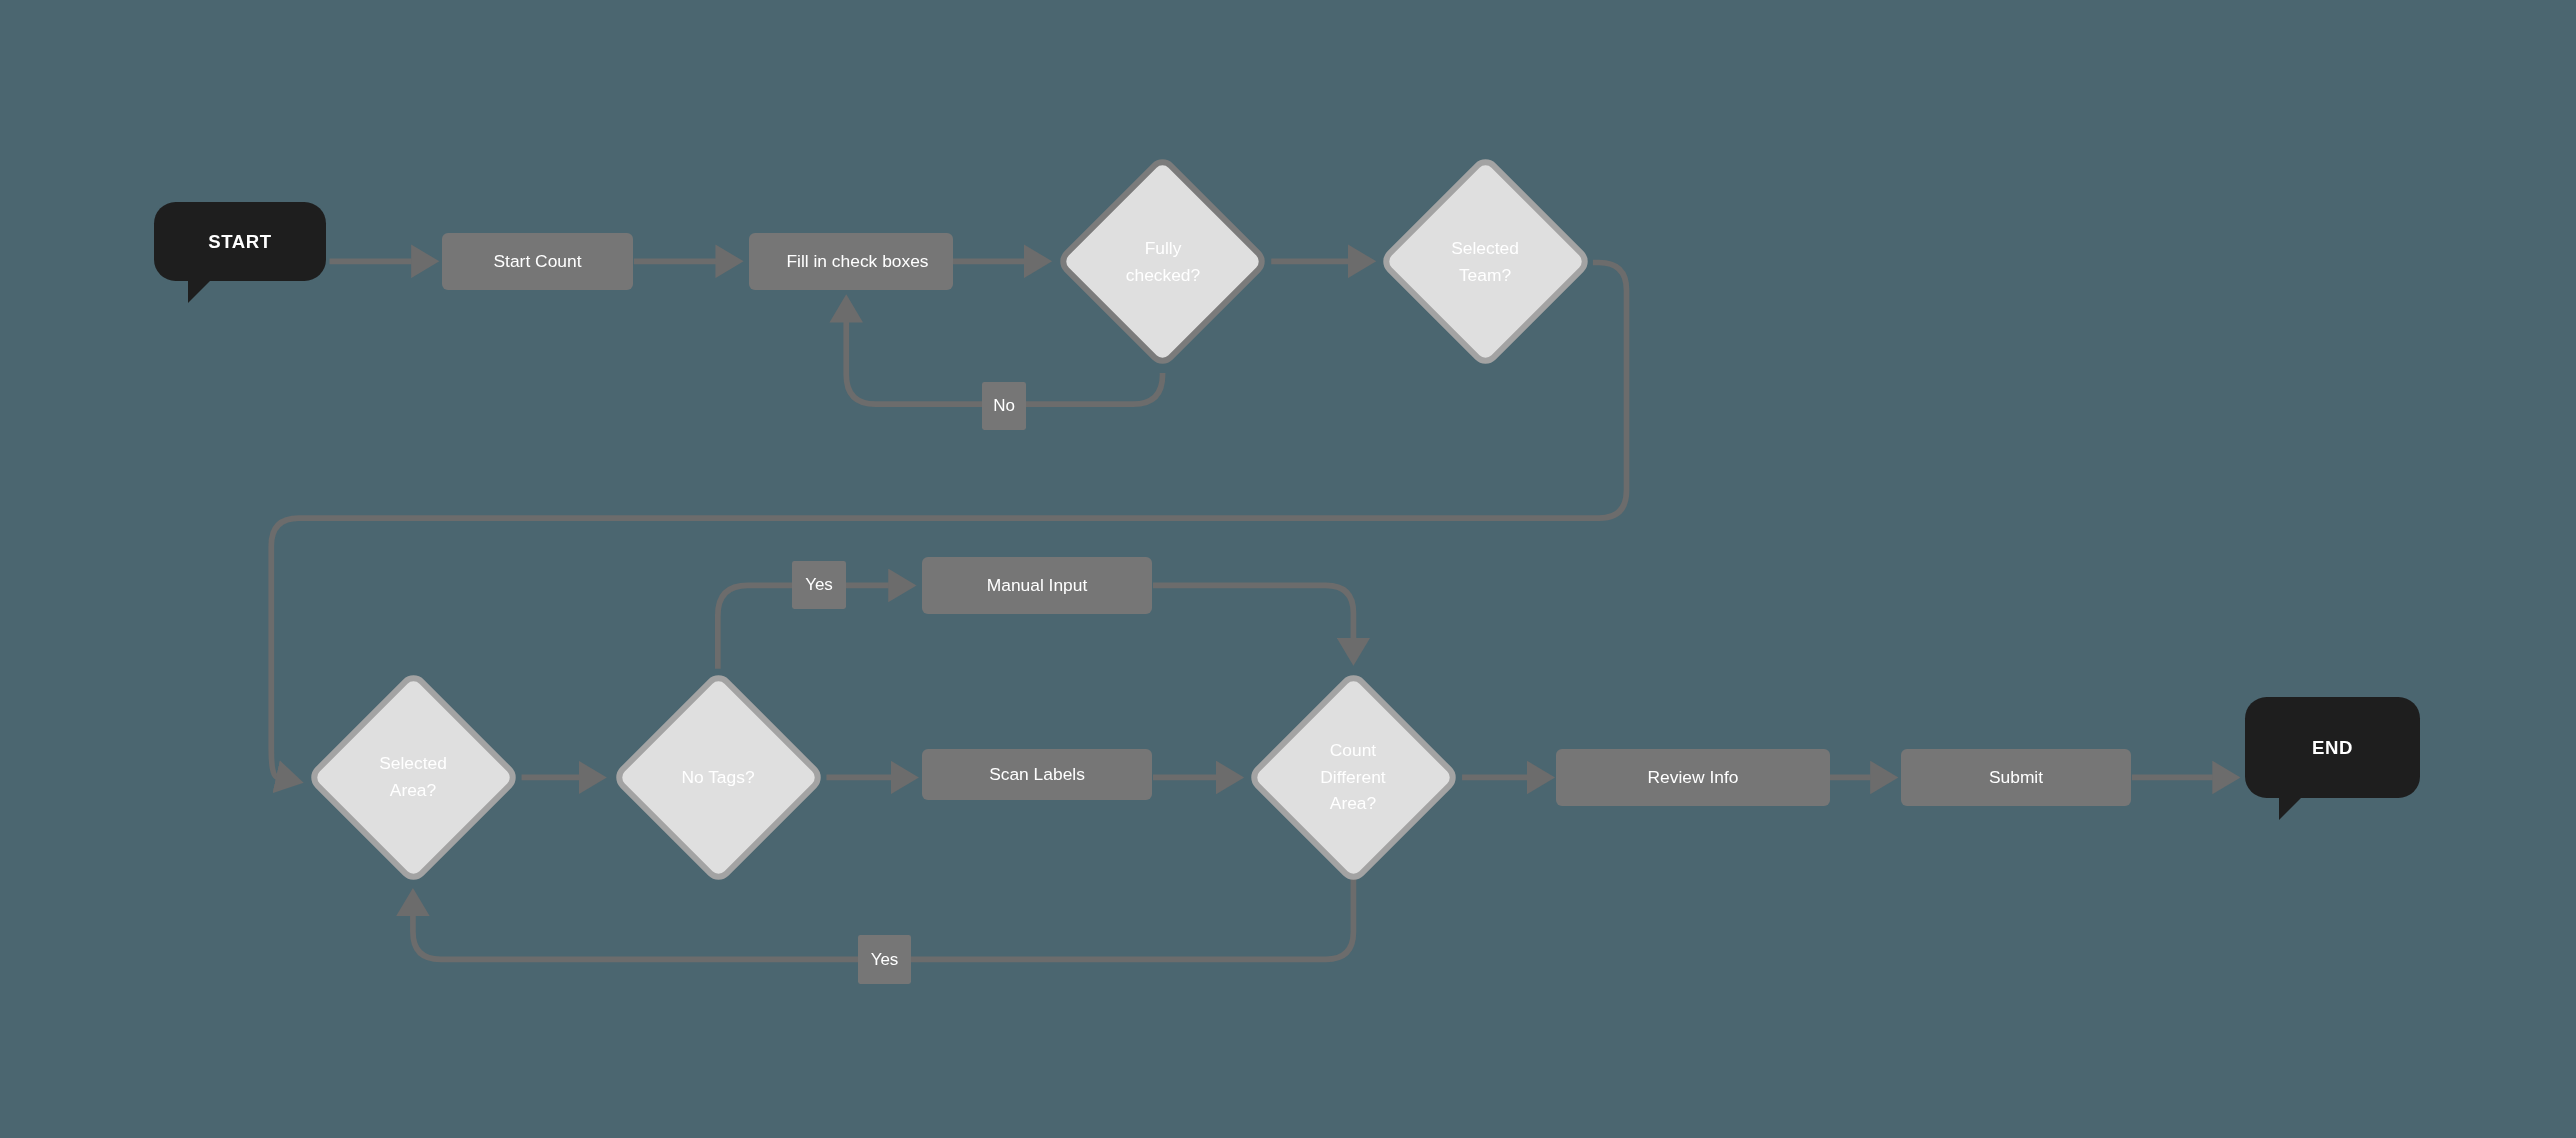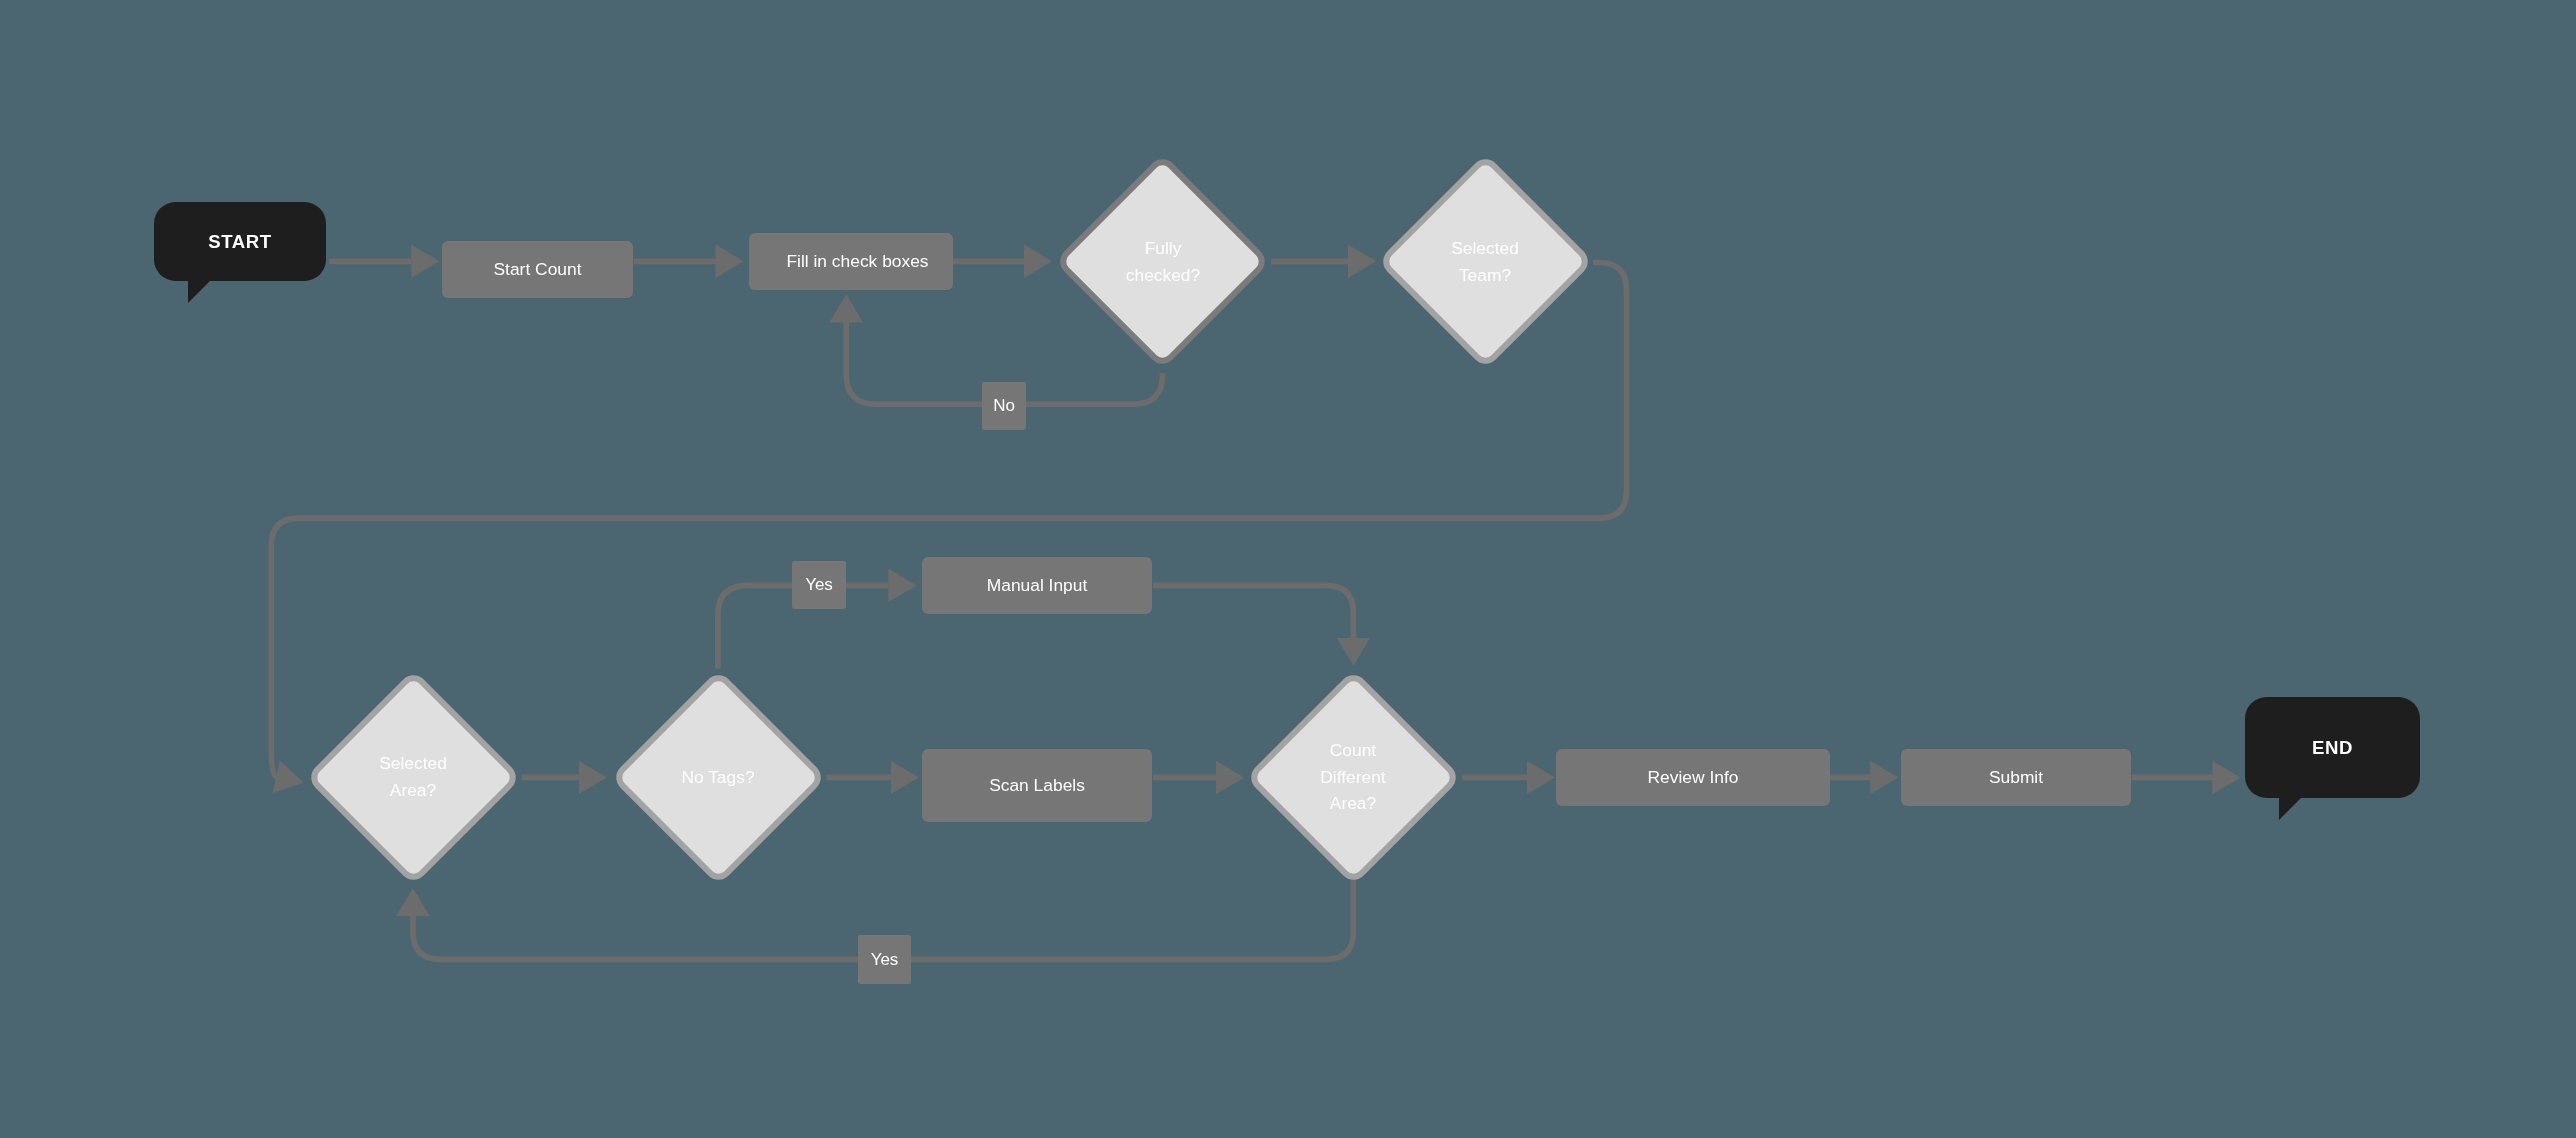--- a/index.html
+++ b/index.html
@@ -117,21 +117,21 @@
       <path d="M 3552 1295 H 3687" marker-end="url(#ah)"></path>
       <path d="M 2255 1457 V 1552 Q 2255 1598 2209 1598 H 734 Q 688 1598 688 1552 V 1525" marker-end="url(#ah)"></path>
     </g>
   </svg>
 
   <div class="node terminal" style="left:154px; top:202px; width:172px; height:79px;">
     <span>START</span>
     <div class="bubble-tail"></div>
   </div>
 
-  <div class="node process" style="left:442px; top:233px; width:191px; height:57px;margin-top:8px;">
+  <div class="node process" style="left:442px; top:233px; width:191px; height:57px;">
     <span>Start Count</span>
   </div>
 
   <div class="node process" style="left:749px; top:233px; width:204px; height:57px;padding-left:13px;">
     <span>Fill in check boxes</span>
   </div>
 
   <div class="diamond active" style="left:1086px; top:185px;"></div>
   <div class="diamond-label" style="left:1112px; top:214px; width:102px; height:96px;">
     <span>Fully checked?</span>
@@ -149,21 +149,21 @@
 
   <div class="diamond" style="left:642px; top:701px;"></div>
   <div class="diamond-label" style="left:652px; top:729px; width:132px; height:96px;">
     <span>No Tags?</span>
   </div>
 
   <div class="node process" style="left:922px; top:557px; width:230px; height:57px;">
     <span>Manual Input</span>
   </div>
 
-  <div class="node process" style="left:922px; top:749px; width:230px; height:73px;">
+  <div class="node process" style="left:922px; top:749px; width:230px; height:51px;">
     <span>Scan Labels</span>
   </div>
 
   <div class="diamond" style="left:1277px; top:701px;"></div>
   <div class="diamond-label" style="left:1311px; top:711px; width:84px; height:132px;">
     <span>Count Different Area?</span>
   </div>
 
   <div class="node process" style="left:1556px; top:749px; width:274px; height:57px;">
     <span>Review Info</span>

